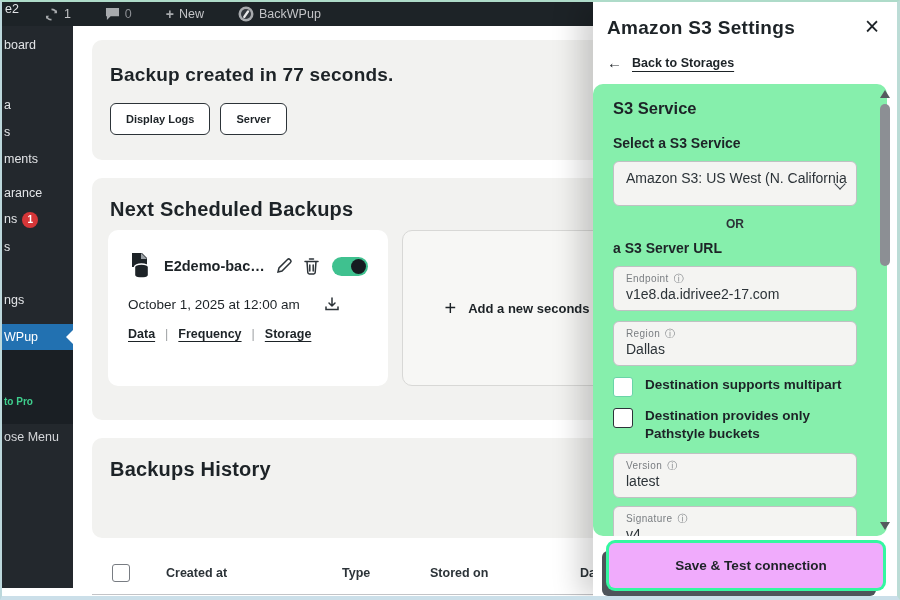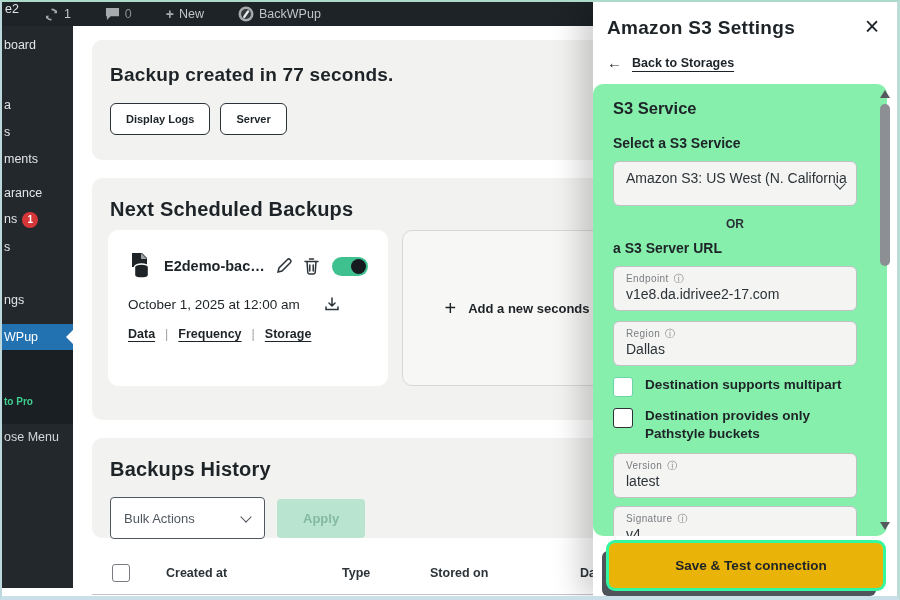--- a/index.html
+++ b/index.html
@@ -127,21 +127,21 @@
   .vs-up{ position:absolute; top:2px; left:1px; width:0; height:0;
     border-left:5px solid transparent; border-right:5px solid transparent;
     border-bottom:8px solid #55595e; cursor:pointer;}
   .vs-thumb{ position:absolute; top:16px; left:1px; width:10px; height:162px;
     background:#8c8f94; border-radius:5px; cursor:grab;}
   .vs-down{ position:absolute; bottom:2px; left:1px; width:0; height:0;
     border-left:5px solid transparent; border-right:5px solid transparent;
     border-top:8px solid #55595e; cursor:pointer;}
 
   .save-btn{ position:absolute; left:16px; right:14px; top:541px; height:45px;
-    background:#eab308; border:none; border-radius:6px; font-size:13.5px; font-weight:800;
+    background:#f0abfc; border:none; border-radius:6px; font-size:13.5px; font-weight:800;
     color:#1d2327; cursor:pointer; font-family:"Liberation Sans",sans-serif;
     box-shadow:0 0 0 3px #35f7a0, -7px 8px 0 0 #4e545a;padding-left:10px;}
 
   svg{ display:block; }
 </style>
 </head>
 <body>
 
 <div id="viewport">
 
@@ -259,27 +259,20 @@
       </div>
 
       <div class="addnew-card">
         <span class="addnew-plus">+</span>
         <span class="addnew-label">Add a new seconds</span>
       </div>
     </div>
 
     <div class="card card-hist">
       <div class="h2">Backups History</div>
-      <div class="hist-controls">
-        <div class="select-fake">
-          <span>Bulk Actions</span>
-          <span class="chev"></span>
-        </div>
-        <button class="btn-apply">Apply</button>
-      </div>
     </div>
 
     <div class="table-head">
       <span class="th-check"></span>
       <span class="th" style="left:74px">Created at</span>
       <span class="th" style="left:250px">Type</span>
       <span class="th" style="left:338px">Stored on</span>
       <span class="th" style="left:488px">Da</span>
     </div>
     <div class="table-rule"></div>

